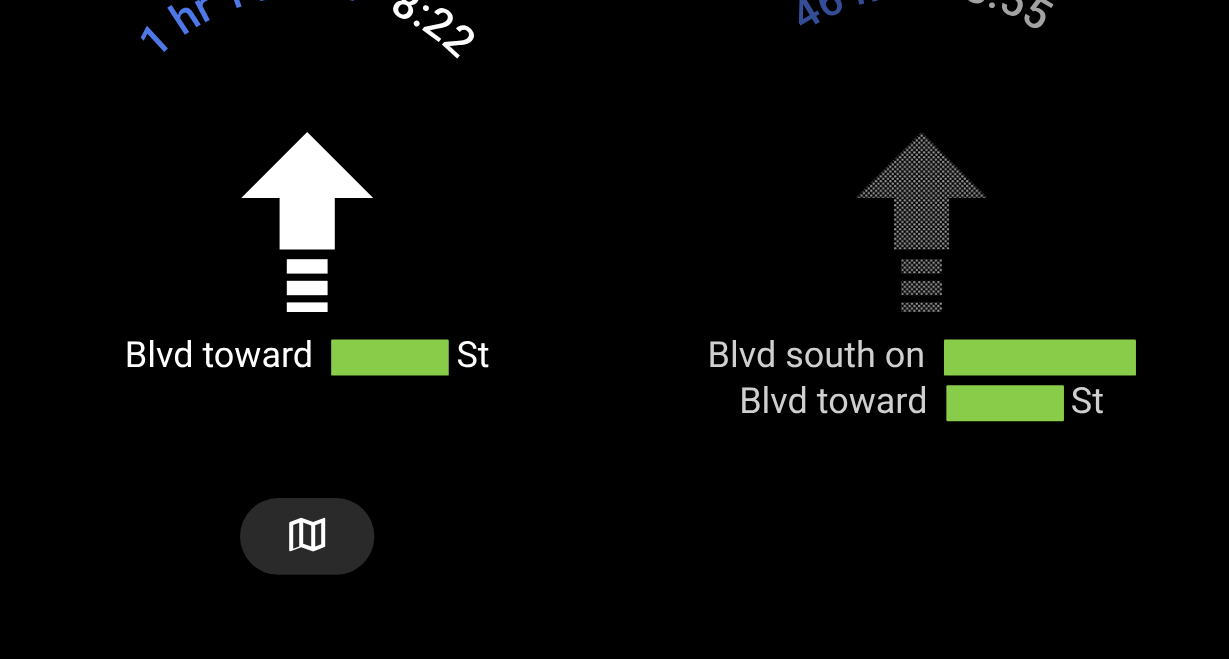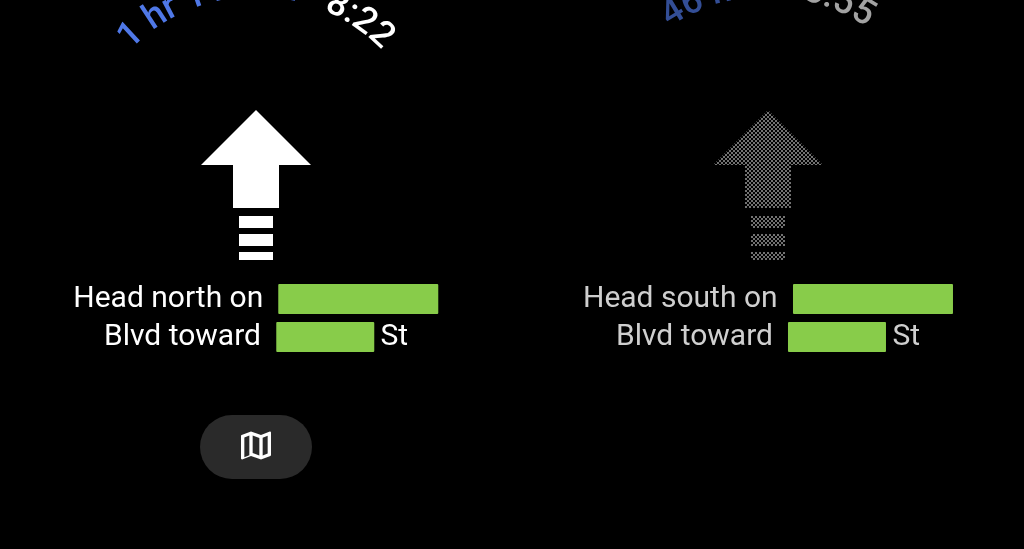--- a/index.html
+++ b/index.html
@@ -75,23 +75,20 @@
       <svg viewBox="0 0 110 150">
         <polygon class="solid-fill" points="55,0 110,55 78,55 78,98 32,98 32,55 0,55"></polygon>
         <rect class="dash" x="38" y="106" width="34" height="12"></rect>
         <rect class="dash" x="38" y="124" width="34" height="12"></rect>
         <rect class="dash" x="38" y="142" width="34" height="8"></rect>
       </svg>
     </div>
 
     <div class="instr">
       <div class="line">
-        <span>Head north on </span><span class="redact long"></span>
-      </div>
-      <div class="line">
         <span>Blvd toward </span><span class="redact short"></span><span>St</span>
       </div>
     </div>
 
     <div class="chip">
       <svg viewBox="0 0 24 24">
         <path fill="#FFFFFF" d="M15 19.5 L9 17.4 L3.7 19.44 C3.38 19.56 3 19.32 3 18.97 V5.38 C3 5.15 3.15 4.94 3.36 4.86 L9 2.7 L15 4.8 L20.3 2.76 C20.62 2.64 21 2.88 21 3.23 V16.82 C21 17.05 20.85 17.26 20.64 17.34 L15 19.5 Z M14 17.1 V6.54 L10 5.1 V15.66 L14 17.1 Z M16 17.08 L19 15.92 V5.24 L16 6.4 V17.08 Z M5 18.16 L8 17 V5.12 L5 6.28 V18.16 Z"></path>
       </svg>
     </div>
 
@@ -116,21 +113,21 @@
       <svg viewBox="0 0 110 150">
         <polygon class="solid-fill" points="55,0 110,55 78,55 78,98 32,98 32,55 0,55"></polygon>
         <rect class="dash" x="38" y="106" width="34" height="12"></rect>
         <rect class="dash" x="38" y="124" width="34" height="12"></rect>
         <rect class="dash" x="38" y="142" width="34" height="8"></rect>
       </svg>
     </div>
 
     <div class="instr">
       <div class="line">
-        <span>Head south on </span><span class="redact long"></span>
+        <span>Blvd south on </span><span class="redact long"></span>
       </div>
       <div class="line">
         <span>Blvd toward </span><span class="redact short"></span><span>St</span>
       </div>
     </div>
 
   </div>
 
 </div>
 

